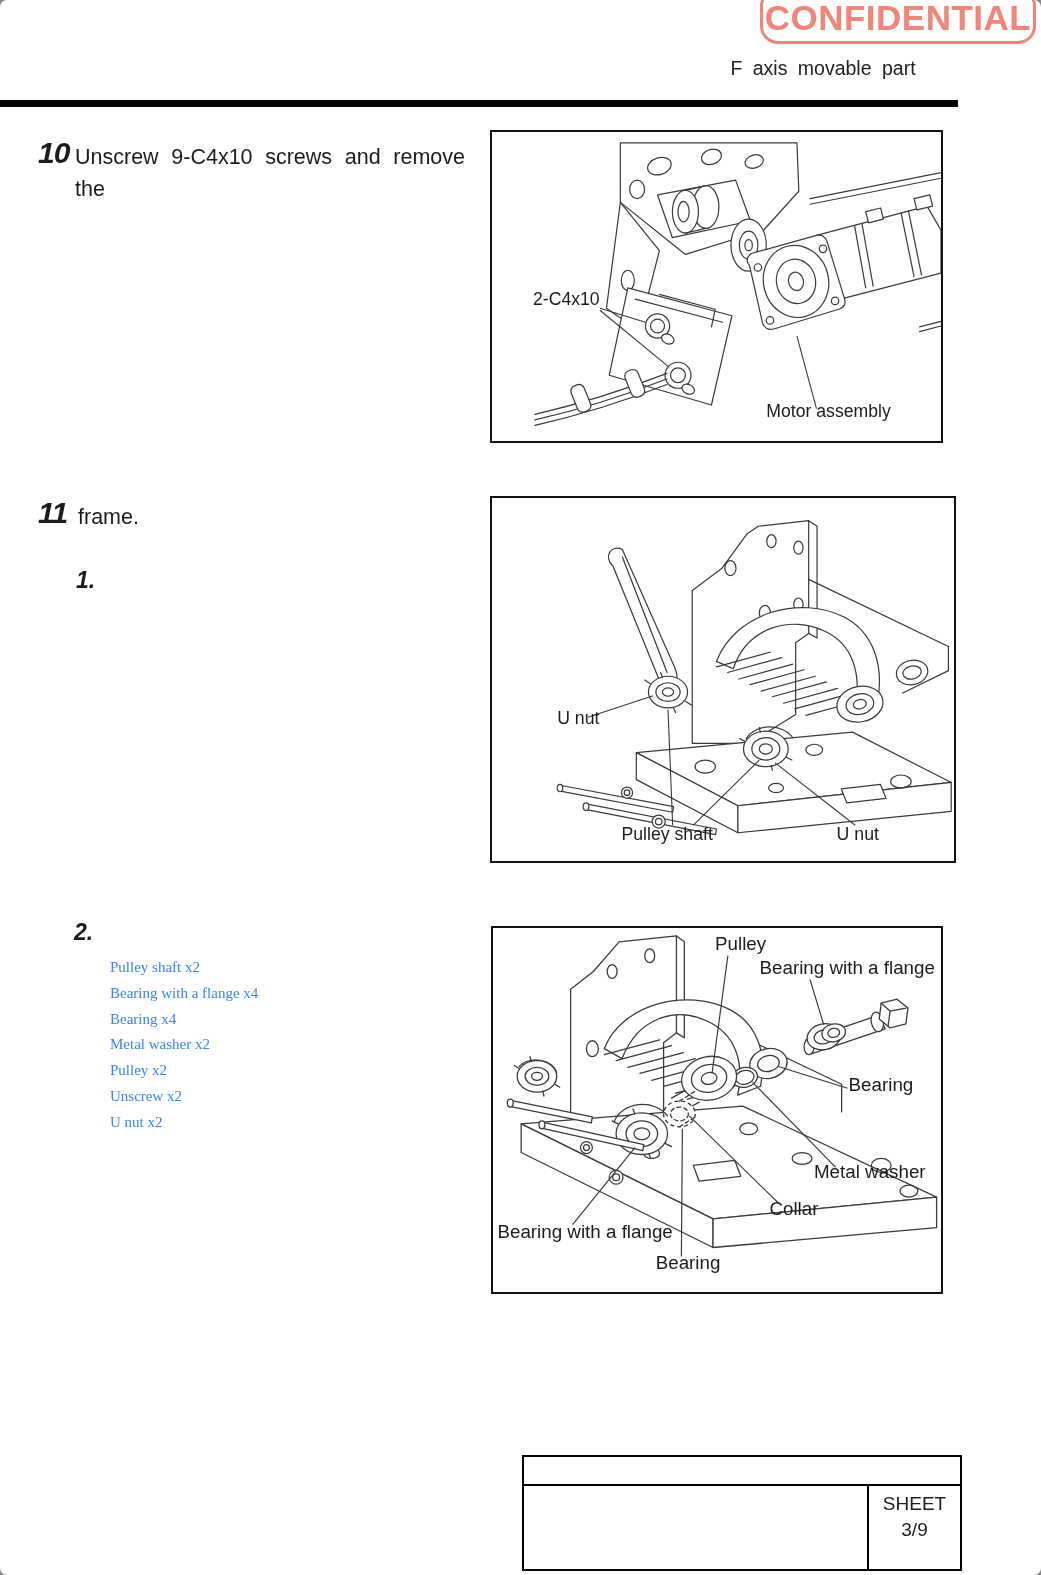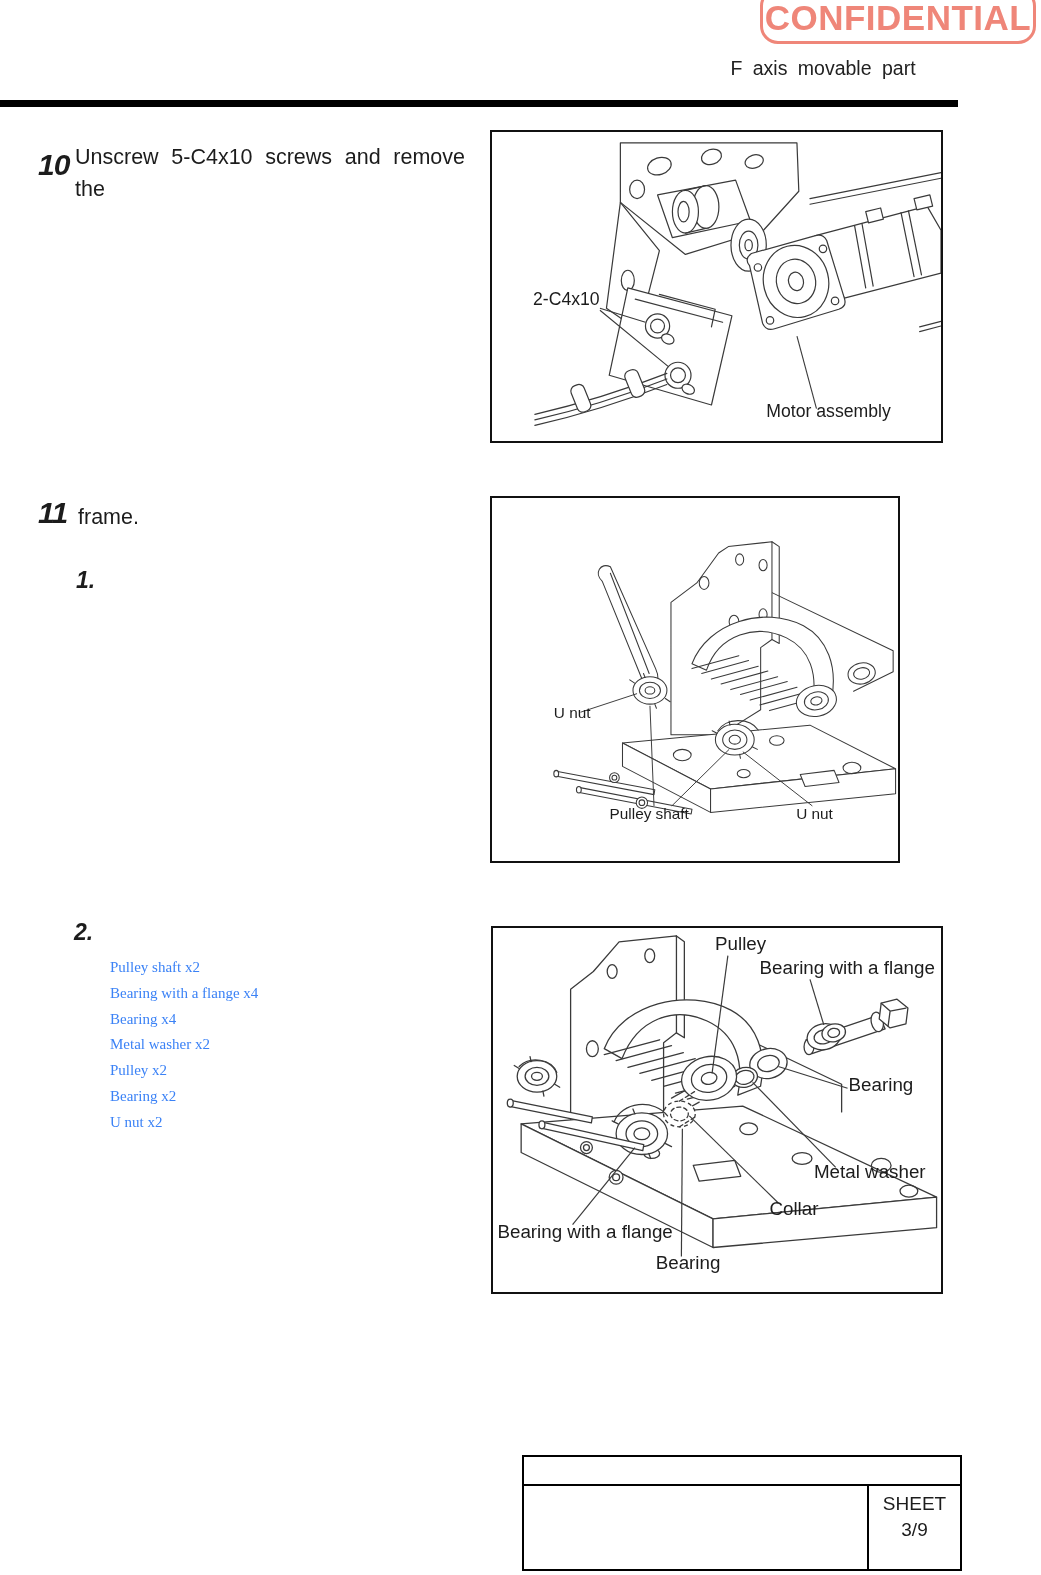--- a/index.html
+++ b/index.html
@@ -1,18 +1,18 @@
 <!DOCTYPE html>
 <html><head>
 <meta charset="utf-8">
 <style>
   html,body { margin:0; padding:0; background:#888; }
   #page {
     position:relative; width:1041px; height:1575px; background:#fff;
-    font-family:"Liberation Sans", sans-serif; color:#1c1c1c; overflow:hidden;
+    font-family:"Liberation Sans", sans-serif; color:#1c1c1c; overflow:hidden;border-radius:7px;
   }
   .abs { position:absolute; }
   
   #stamp {
     left:760px; top:-12px; width:276px; height:56px;
     border:3.5px solid #ef8679; border-radius:18px;
     display:flex; align-items:flex-end; justify-content:center;
     color:#ef8679; font-size:35px; font-weight:700; letter-spacing:.5px;
     padding-bottom:3px; box-sizing:border-box;
   }
@@ -51,23 +51,23 @@
 <div id="page">
 
   <div id="stamp" class="abs">
     <span>CONFIDENTIAL</span>
   </div>
 
   <div id="caption" class="abs">F axis movable part</div>
 
   <div id="rule" class="abs"></div>
 
-  <div class="abs step-num" style="left:38px; top:148px;">10</div>
+  <div class="abs step-num" style="left:38px; top:136px;">10</div>
   <div class="abs step-text" style="left:75px; top:141px; width:390px;">
-    <div class="justify">Unscrew 5-C4x10 screws and remove the</div>
+    <div class="justify">Unscrew 9-C4x10 screws and remove the</div>
   </div>
 
   <div class="abs figbox" style="left:490px; top:130px; width:453px; height:313px;padding-left:28px;">
     <svg viewBox="0 0 453 313">
 
       <path class="fw" d="M108,2 L298,2 L300,54 L262,96 L178,122 L108,66 Z"></path>
       <ellipse class="ln" cx="150" cy="27" rx="13" ry="9" transform="rotate(-18 150 27)"></ellipse>
       <ellipse class="ln" cx="206" cy="17" rx="11" ry="8" transform="rotate(-18 206 17)"></ellipse>
       <ellipse class="ln" cx="252" cy="22" rx="10" ry="7" transform="rotate(-18 252 22)"></ellipse>
       <ellipse class="ln" cx="126" cy="52" rx="8" ry="10"></ellipse>
@@ -126,21 +126,21 @@
     </svg>
   </div>
 
   <div class="abs step-num" style="left:38px; top:496px;">11</div>
   <div class="abs step-text" style="left:78px; top:501px; width:390px;">
     <div>frame.</div>
   </div>
 
   <div class="abs sub-num" style="left:76px; top:567px;">1.</div>
 
-  <div class="abs figbox" style="left:490px; top:496px; width:410px; height:367px;padding-left:40px;">
+  <div class="abs figbox" style="left:490px; top:496px; width:466px; height:367px;padding-left:40px;">
     <svg viewBox="0 0 453 367">
 
       <path class="ln" d="M297,76 L447,148 M447,148 L447,174 M447,174 L398,198"></path>
       <ellipse class="fw" cx="408" cy="176" rx="17" ry="13" transform="rotate(-12 408 176)"></ellipse>
       <ellipse class="ln" cx="408" cy="176" rx="10" ry="7" transform="rotate(-12 408 176)"></ellipse>
 
       <path class="fw" d="M172,252 L172,88 L204,64 L231,27 L243,19 L297,13 L297,134 L283,144 L283,221 L254,239 L254,252 Z"></path>
       <path class="ln" d="M297,13 L306,19 L306,139 L297,134"></path>
       <ellipse class="ln" cx="213" cy="64" rx="6" ry="8"></ellipse>
       <ellipse class="ln" cx="257" cy="35" rx="5" ry="7"></ellipse>
@@ -207,21 +207,21 @@
   </div>
 
   <div class="abs sub-num" style="left:74px; top:919px;">2.</div>
 
   <div id="parts" class="abs" style="left:110px; top:955px;">
     <div>Pulley shaft x2</div>
     <div>Bearing with a flange x4</div>
     <div>Bearing x4</div>
     <div>Metal washer x2</div>
     <div>Pulley x2</div>
-    <div>Bearing x2</div>
+    <div>Unscrew x2</div>
     <div>U nut x2</div>
   </div>
 
   <div class="abs figbox" style="left:491px; top:926px; width:452px; height:368px;">
     <svg viewBox="0 0 452 368">
 
       <path class="ln" d="M185,78 L352,158 M352,158 L352,186"></path>
 
       <path class="fw" d="M78,222 L78,62 L101,44 L127,14 L185,8 L185,106 L172,116 L172,192 L146,210 L146,222 Z"></path>
       <path class="ln" d="M185,8 L193,14 L193,111 L185,106"></path>

